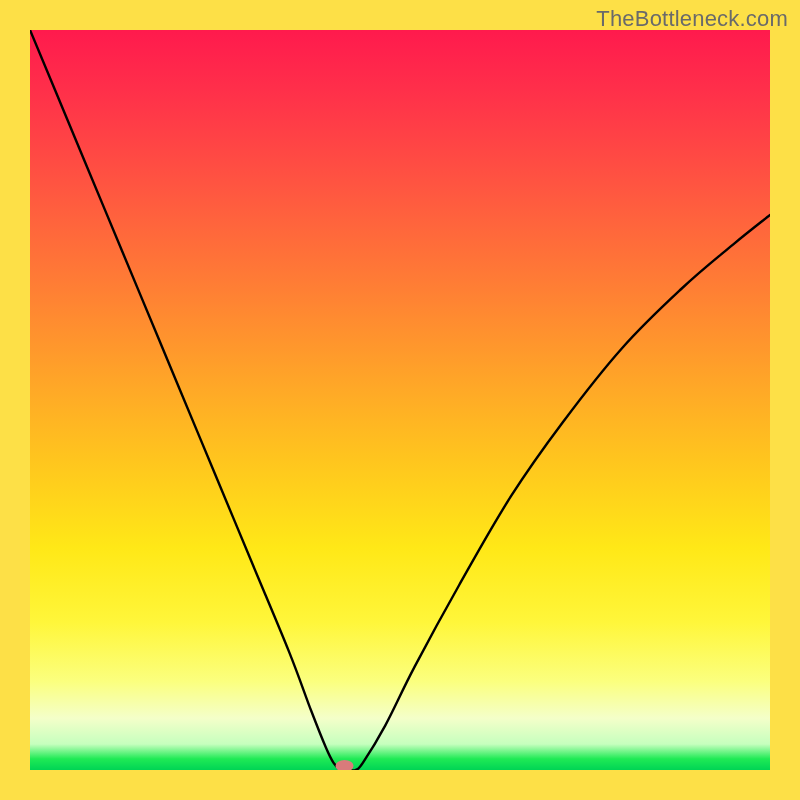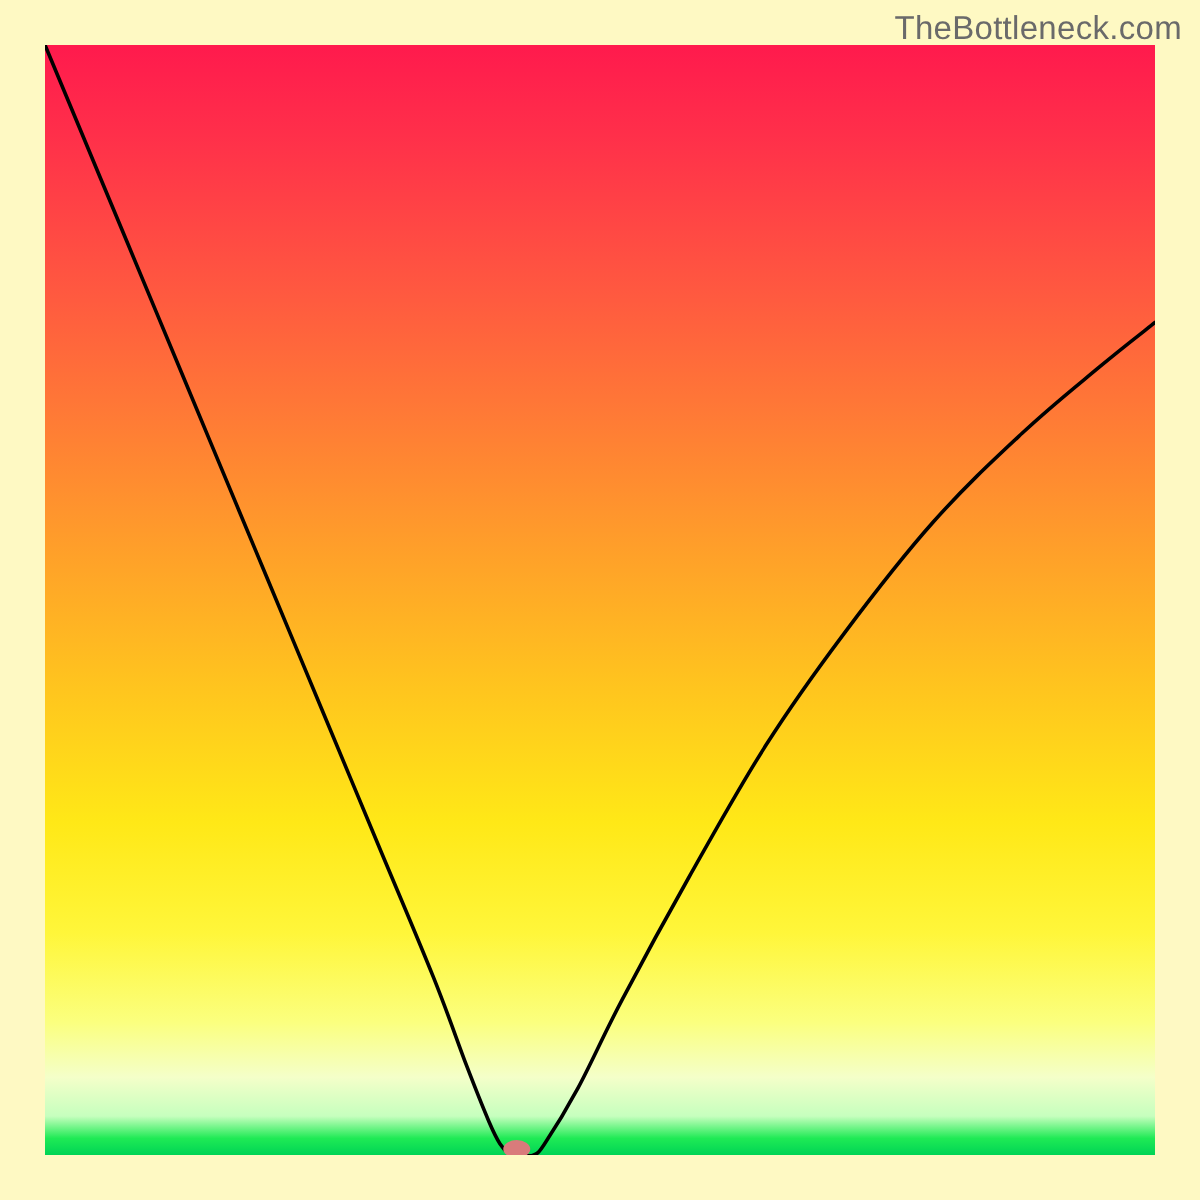--- a/index.html
+++ b/index.html
@@ -8,21 +8,21 @@
     width: 800px;
     height: 800px;
     overflow: hidden;
     background: #000;
     font-family: Arial, Helvetica, sans-serif;
   }
   .frame {
     position: relative;
     width: 800px;
     height: 800px;
-    background: #fef9c3;
+    background: #fde047;
   }
   .watermark {
     position: absolute;
     top: 6px;
     right: 12px;
     color: #6a6a6a;
     font-size: 22px;
     font-weight: 400;
     letter-spacing: 0.2px;
     z-index: 10;

